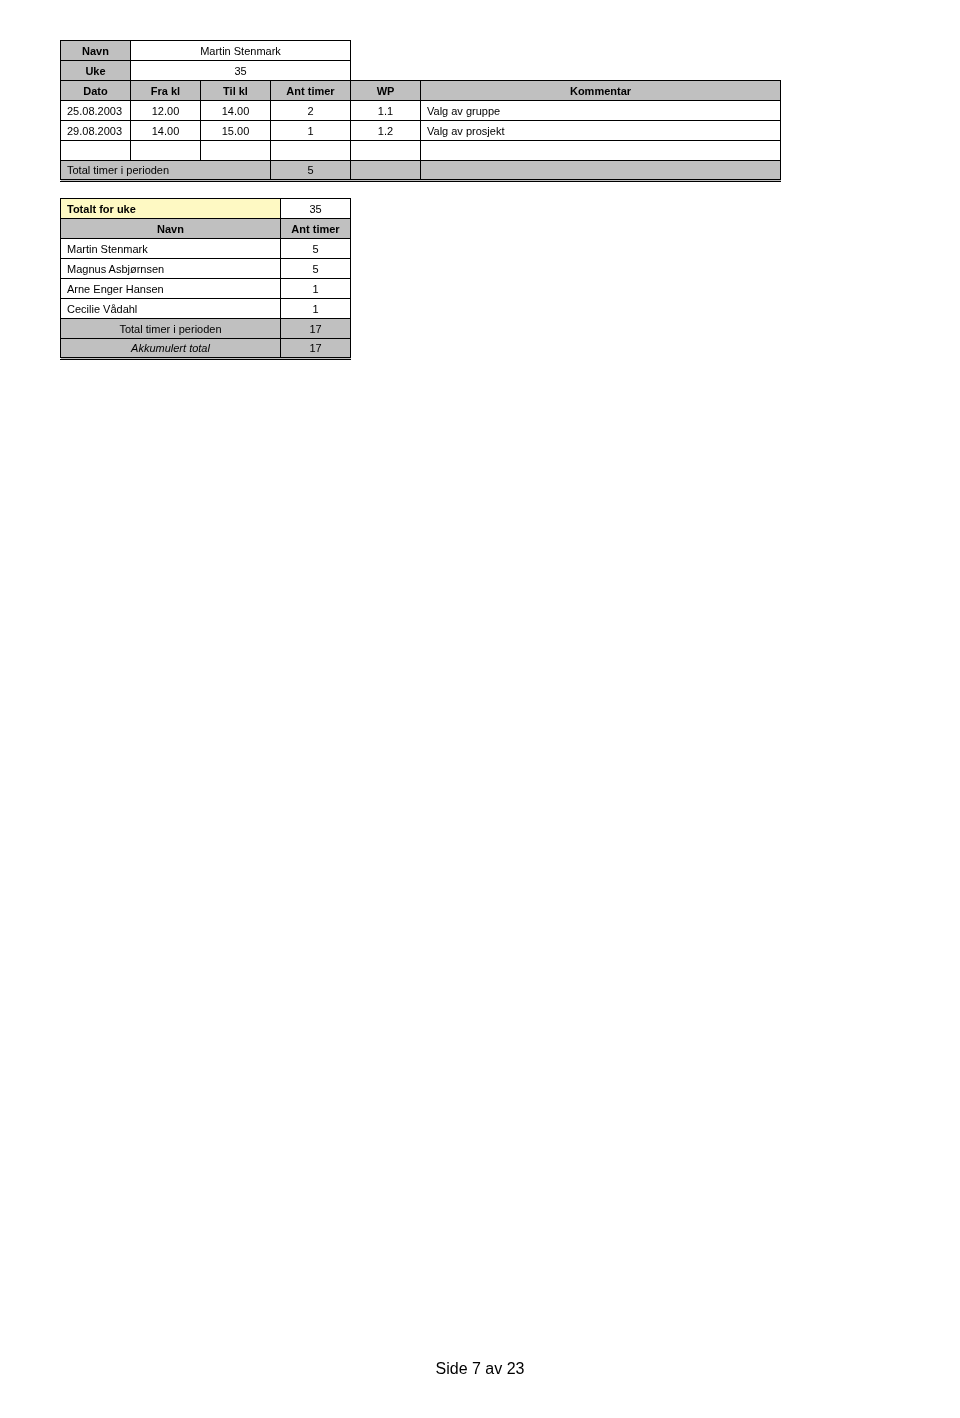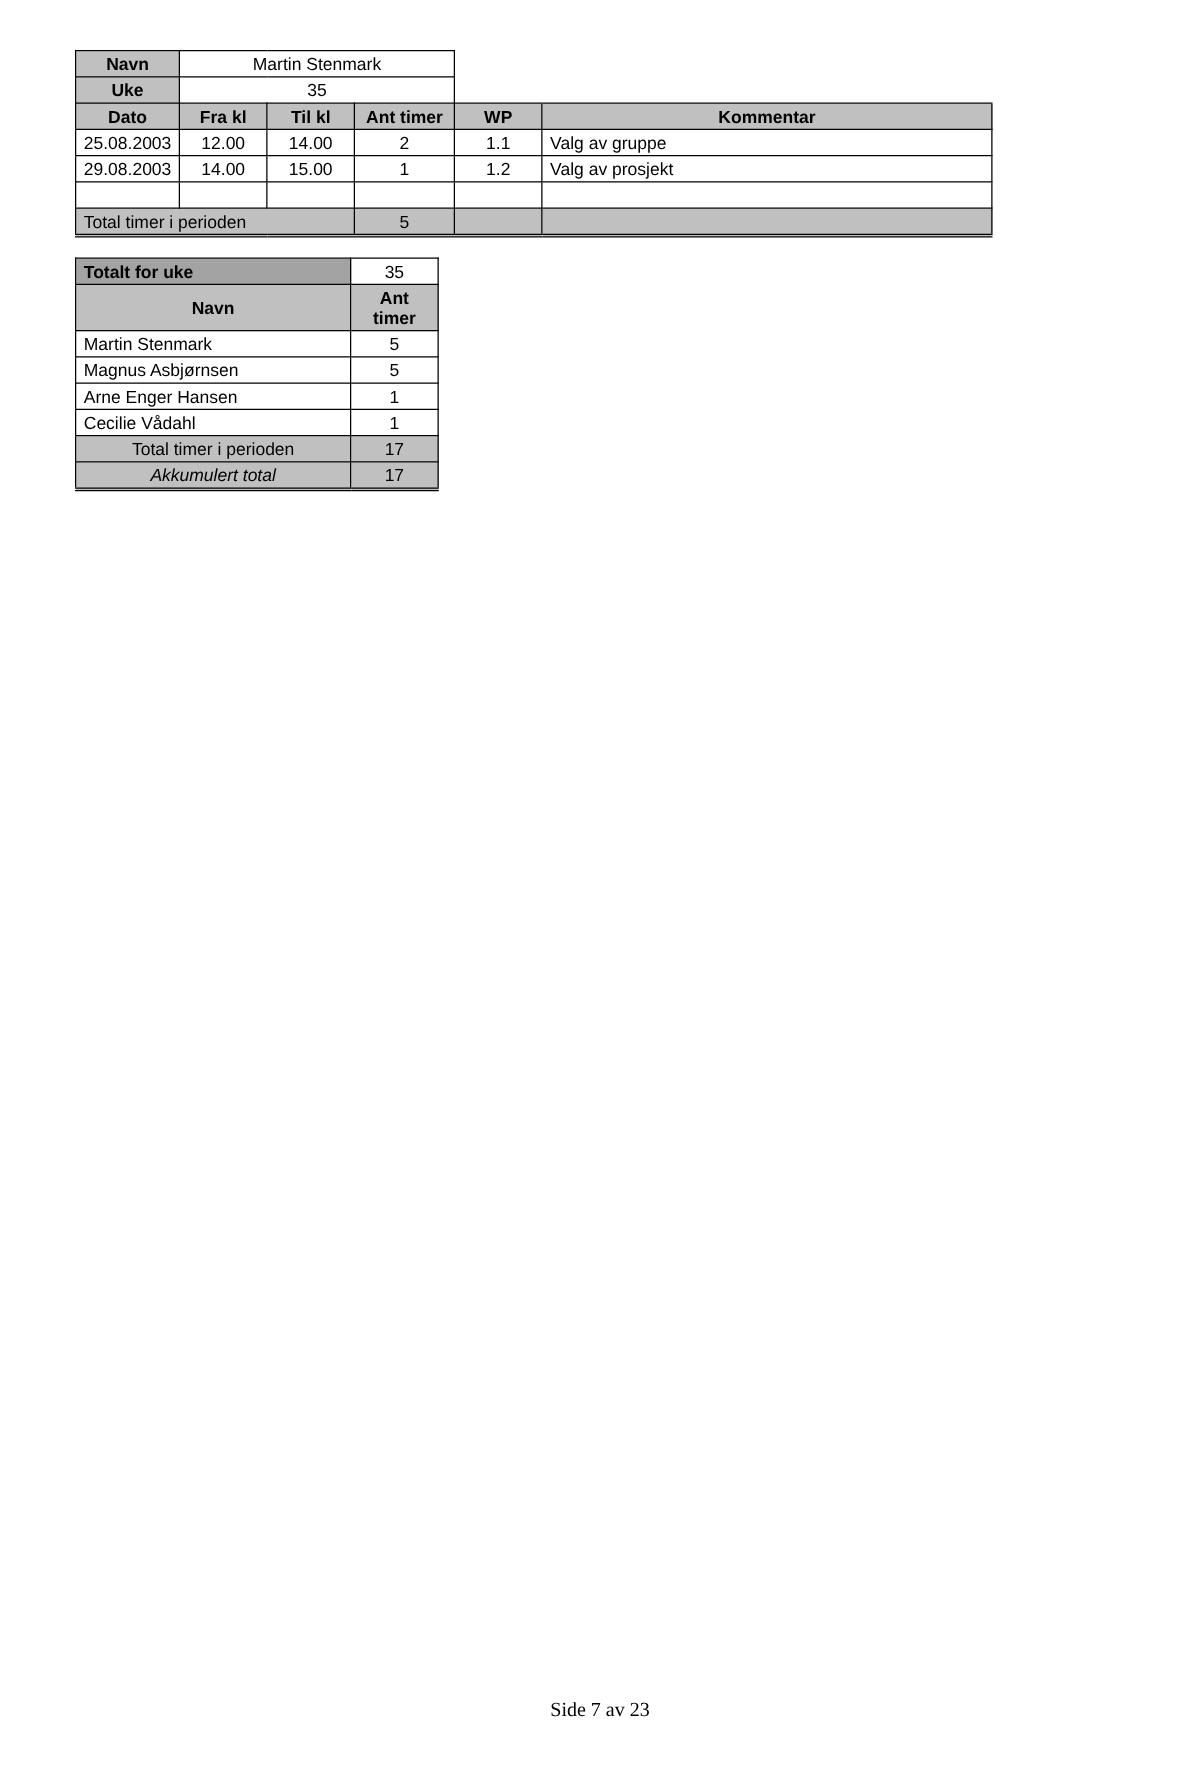--- a/index.html
+++ b/index.html
@@ -13,31 +13,31 @@
     width: 960px;
     height: 1418px;
     position: relative;
   }
   table {
     border-collapse: collapse;
   }
   td, th {
     border: 1px solid #000;
     padding: 2px 6px;
-    font-size: 14px;
+    font-size: 11px;
     vertical-align: middle;
     height: 20px;
   }
   .hdr {
     background: #c0c0c0;
     font-weight: bold;
     text-align: center;
   }
   .hdr-left {
-    background: #a3a3a3;
+    background: #fef9c3;
     font-weight: bold;
     text-align: left;
   }
   .center { text-align: center; }
   .wide { width: 360px; }
   .narrow { width: 70px; }
   .med { width: 80px; }
   .tot-row td {
     background: #c0c0c0;
     font-weight: normal;
@@ -45,21 +45,21 @@
   .tot-row td.center {
     text-align: center;
   }
   .no-border { border: none; }
   .footer {
     position: absolute;
     bottom: 40px;
     left: 0;
     right: 0;
     text-align: center;
-    font-family: Liberation Serif, serif;
+    font-family: Liberation Sans, sans-serif;
     font-size: 16px;
   }
   .dbl-bottom td {
     border-bottom: 3px double #000;
   }
   .italic { font-style: italic; }
 </style>
 </head>
 <body>
 

